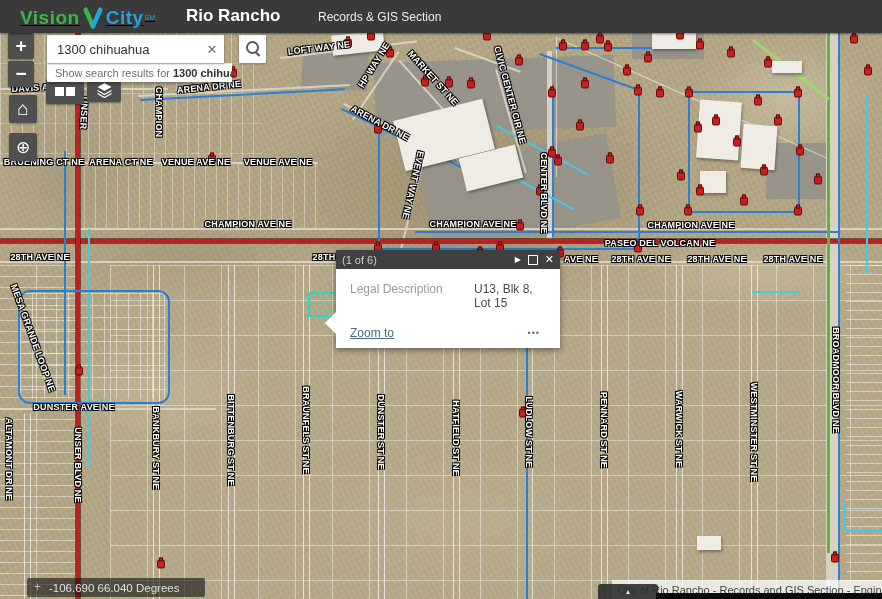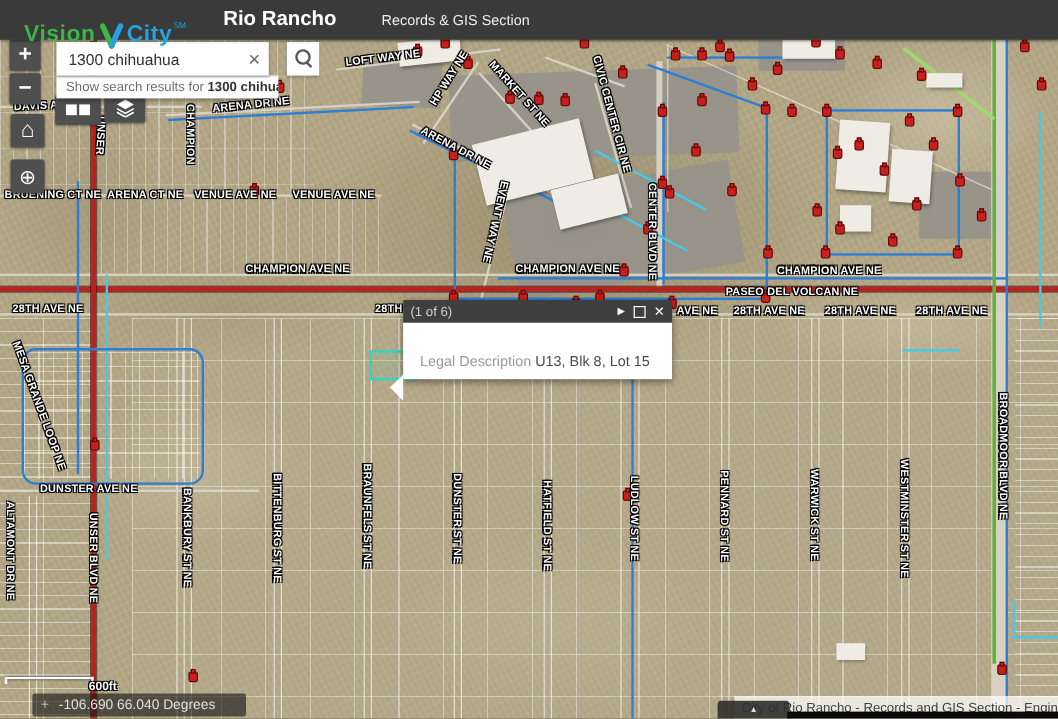--- a/index.html
+++ b/index.html
@@ -2,21 +2,21 @@
 <html><head>
 <meta charset="utf-8">
 <style>
   html,body{margin:0;padding:0;background:#222;}
   #stage{position:relative;width:882px;height:599px;overflow:hidden;background:#b2a685;
          font-family:"Liberation Sans",sans-serif;}
 
   
   #topbar{position:absolute;left:0;top:0;width:882px;height:33px;background:#3a3a3a;z-index:200;
           box-shadow:0 1px 2px rgba(0,0,0,.5);}
-  #logo{position:absolute;left:20px;top:18px;height:27px;display:flex;align-items:flex-start;}
+  #logo{position:absolute;left:20px;top:4px;height:27px;display:flex;align-items:center;text-decoration:underline;}
   #logo .vision{color:#3cb44a;font-weight:bold;font-size:19px;letter-spacing:.5px;}
   #logo .view{color:#25a3dc;font-weight:bold;font-size:19px;letter-spacing:.5px;}
   #logo .sm{color:#25a3dc;font-size:7px;vertical-align:super;margin-left:1px;}
   #logo svg{margin:0 2px;}
   #app-title{position:absolute;left:186px;top:6px;color:#fff;font-size:17px;font-weight:bold;}
   #app-subtitle{position:absolute;left:318px;top:10px;color:#ededed;font-size:12px;}
 
   
   #map{position:absolute;left:0;top:33px;width:882px;height:566px;overflow:hidden;background-color:#b2a685;
     background-image:
@@ -100,21 +100,21 @@
   #popup-pager{color:#cfcfcf;font-size:11px;flex:1;}
   .pbtn{border:none;background:none;color:#fff;cursor:pointer;padding:0;margin-left:7px;
     display:flex;align-items:center;justify-content:center;height:14px;}
   #popup-next{font-size:8px;}
   #popup-dock i{display:block;width:8px;height:8px;border:1.5px solid #fff;}
   #popup-close{font-size:11px;}
   #popup-body{background:#fff;padding:9px 14px 8px 14px;position:relative;}
   #popup-body::before{content:"";position:absolute;left:-11px;top:43px;border:11px solid transparent;
     border-right-color:#fff;border-left:none;}
   #popup-title{font-size:13px;font-weight:bold;color:#333;padding-bottom:7px;border-bottom:1px solid #d5d5d5;}
-  .prow{display:flex;margin-top:16px;font-size:12px;}
+  .prow{display:flex;margin-top:4px;font-size:12px;gap:28px;}
   .prow .plabel{width:96px;color:#9a9a9a;flex-shrink:0;}
   .prow .pvalue{color:#4a4a4a;}
   #popup-footer{display:flex;align-items:center;margin-top:16px;}
   #zoom-to{font-size:12px;color:#4c6b80;text-decoration:underline;flex:1;cursor:pointer;}
   #popup-menu{border:none;background:none;color:#6e6e6e;font-size:9px;letter-spacing:1px;cursor:pointer;}
 
   
   #scalebar{position:absolute;left:4px;top:558px;width:110px;height:22px;z-index:180;}
   #scalebar .line{position:absolute;left:0;top:6px;width:74px;height:2px;background:#fff;
     box-shadow:0 0 2px #000;}
@@ -378,27 +378,27 @@
       <button class="pbtn" id="popup-dock">
           <i></i>
         </button>
       <button class="pbtn" id="popup-close">✕</button>
     </div>
     <div id="popup-body">
       <div class="prow">
         <span class="plabel">Legal Description</span>
         <span class="pvalue">U13, Blk 8, Lot 15</span>
       </div>
+      <div id="popup-footer">
+        <a id="zoom-to">Zoom to</a>
+        <button id="popup-menu">•••</button>
+      </div>
     </div>
   </div>
 
-  <div id="scalebar">
-    <div class="line"></div>
-    <span id="scale-label">600ft</span>
-  </div>
   <div id="coordbar">
     <span id="coord-icon">+</span>
     <span>-106.690 66.040 Degrees</span>
   </div>
   <button id="attr-toggle">▲</button>
   <div id="attribution">City of Rio Rancho - Records and GIS Section - Enginee</div>
   <div id="bottom-black"></div>
 
 </div>
 

